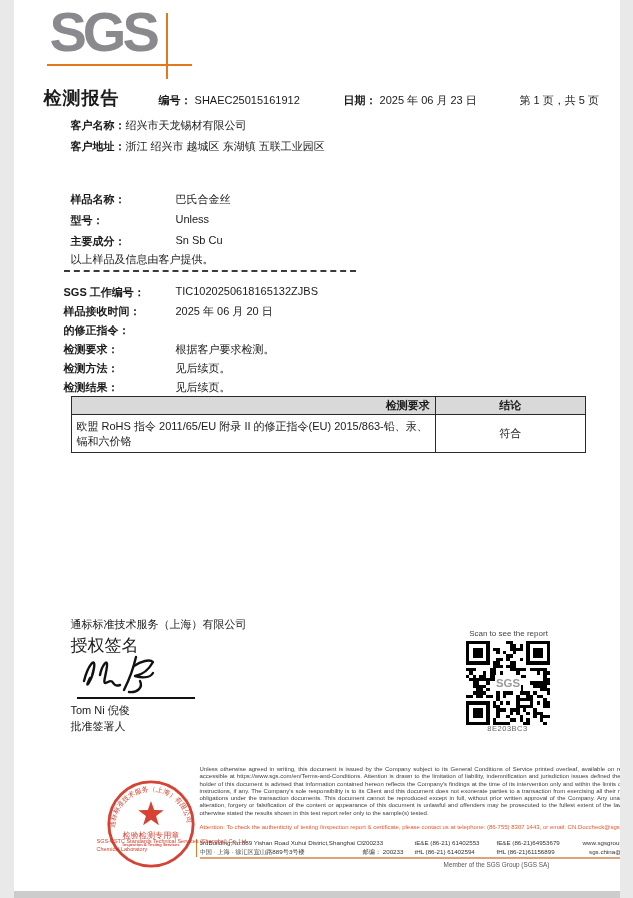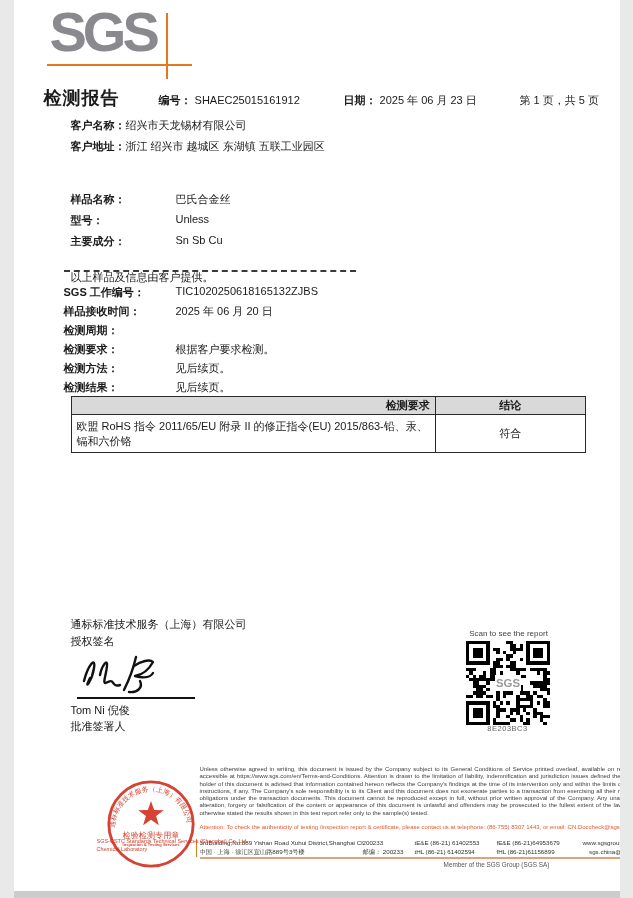--- a/index.html
+++ b/index.html
@@ -30,21 +30,21 @@
   
   .results-table { position:absolute; left:57px; top:396px; width:515px; border:1.5px solid #2a2a2a; border-collapse:collapse; font-size:11px; }
   .results-table th, .results-table td { border:1.5px solid #2a2a2a; padding:1px 5px; }
   .results-table th { background:#d9d9d9; font-weight:bold; text-align:right; height:16px; }
   .results-table th.c, .results-table td.c { text-align:center; }
   .results-table td { height:38px; line-height:15px; }
   .results-table col.c1 { width:365px; } .results-table col.c2 { width:150px; }
 
   
   .sig-company { position:absolute; left:57px; top:617px; font-size:11px; }
-  .sig-label   { position:absolute; left:57px; top:634px; font-size:11px; }
+  .sig-label   { position:absolute; left:57px; top:634px; font-size:17px; }
   .sig-svg { position:absolute; left:60px; top:645px; }
   .sig-underline { position:absolute; left:63px; top:697px; width:118px; height:2px; background:#111; }
   .sig-name { position:absolute; left:57px; top:703px; font-size:11px; }
   .sig-role { position:absolute; left:57px; top:719px; font-size:11px; }
 
   
   .qr-caption { position:absolute; left:447px; top:629px; width:96px; text-align:center; font-size:8px; color:#444; }
   .qr-box { position:absolute; left:452px; top:641px; width:84px; height:84px; }
   .qr-box svg { width:84px; height:84px; display:block; }
   .qr-text { position:absolute; left:452px; top:724px; width:84px; text-align:center; font-size:7.5px; color:#666; letter-spacing:.5px; }
@@ -100,33 +100,33 @@
   </div>
   <div class="abs-val" style="left:162px; top:192px;">巴氏合金丝</div>
   <div class="row" style="left:57px; top:213px;text-align:center;">
     <span class="lbl">型号：</span>
   </div>
   <div class="abs-val" style="left:162px; top:213px;">Unless</div>
   <div class="row" style="left:57px; top:234px;">
     <span class="lbl">主要成分：</span>
   </div>
   <div class="abs-val" style="left:162px; top:234px;">Sn Sb Cu</div>
-  <div class="abs-val" style="left:57px; top:270px;">以上样品及信息由客户提供。</div>
+  <div class="abs-val" style="left:57px; top:252px;">以上样品及信息由客户提供。</div>
   <div class="dash-divider"></div>
 
   <div class="row" style="left:50px; top:285px;">
     <span class="lbl">SGS 工作编号：</span>
   </div>
   <div class="abs-val" style="left:162px; top:285px;">TIC1020250618165132ZJBS</div>
   <div class="row" style="left:50px; top:304px;">
     <span class="lbl">样品接收时间：</span>
   </div>
   <div class="abs-val" style="left:162px; top:304px;">2025 年 06 月 20 日</div>
   <div class="row" style="left:50px; top:323px;">
-    <span class="lbl">检测周期：</span>
+    <span class="lbl">的修正指令：</span>
   </div>
   <div class="row" style="left:50px; top:342px;">
     <span class="lbl">检测要求：</span>
   </div>
   <div class="abs-val" style="left:162px; top:342px;">根据客户要求检测。</div>
   <div class="row" style="left:50px; top:361px;">
     <span class="lbl">检测方法：</span>
   </div>
   <div class="abs-val" style="left:162px; top:361px;">见后续页。</div>
   <div class="row" style="left:50px; top:380px;">

